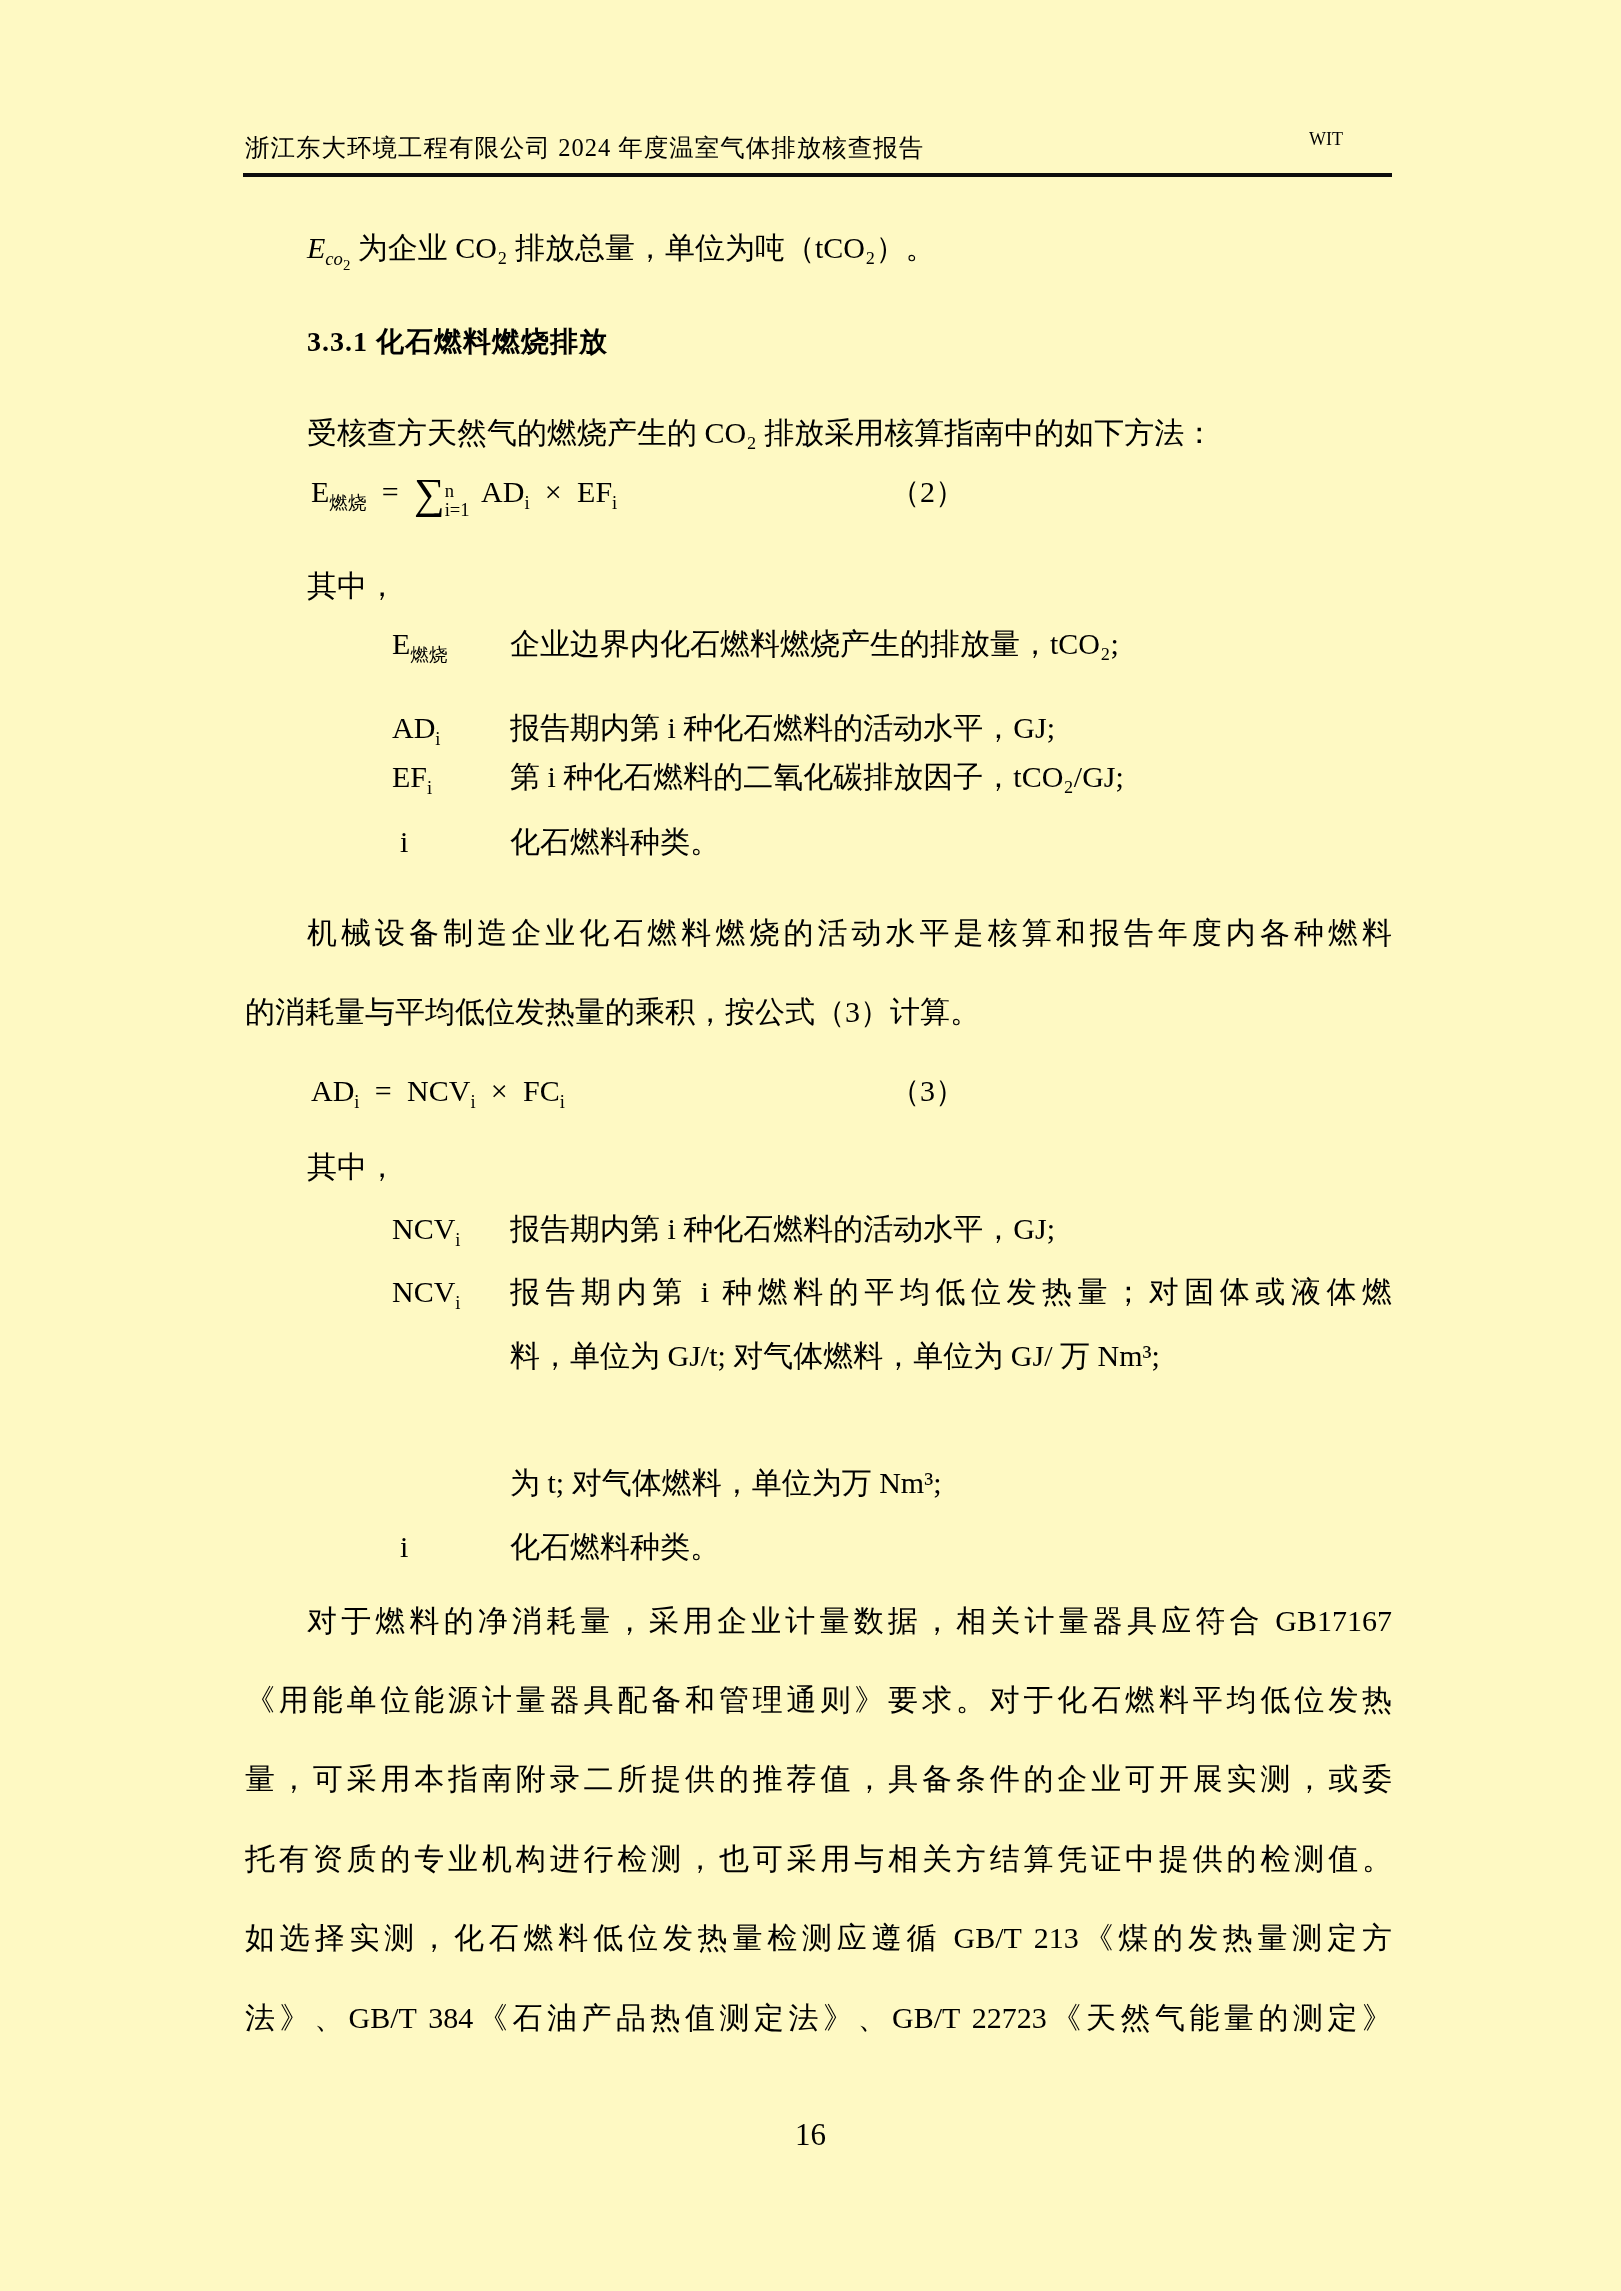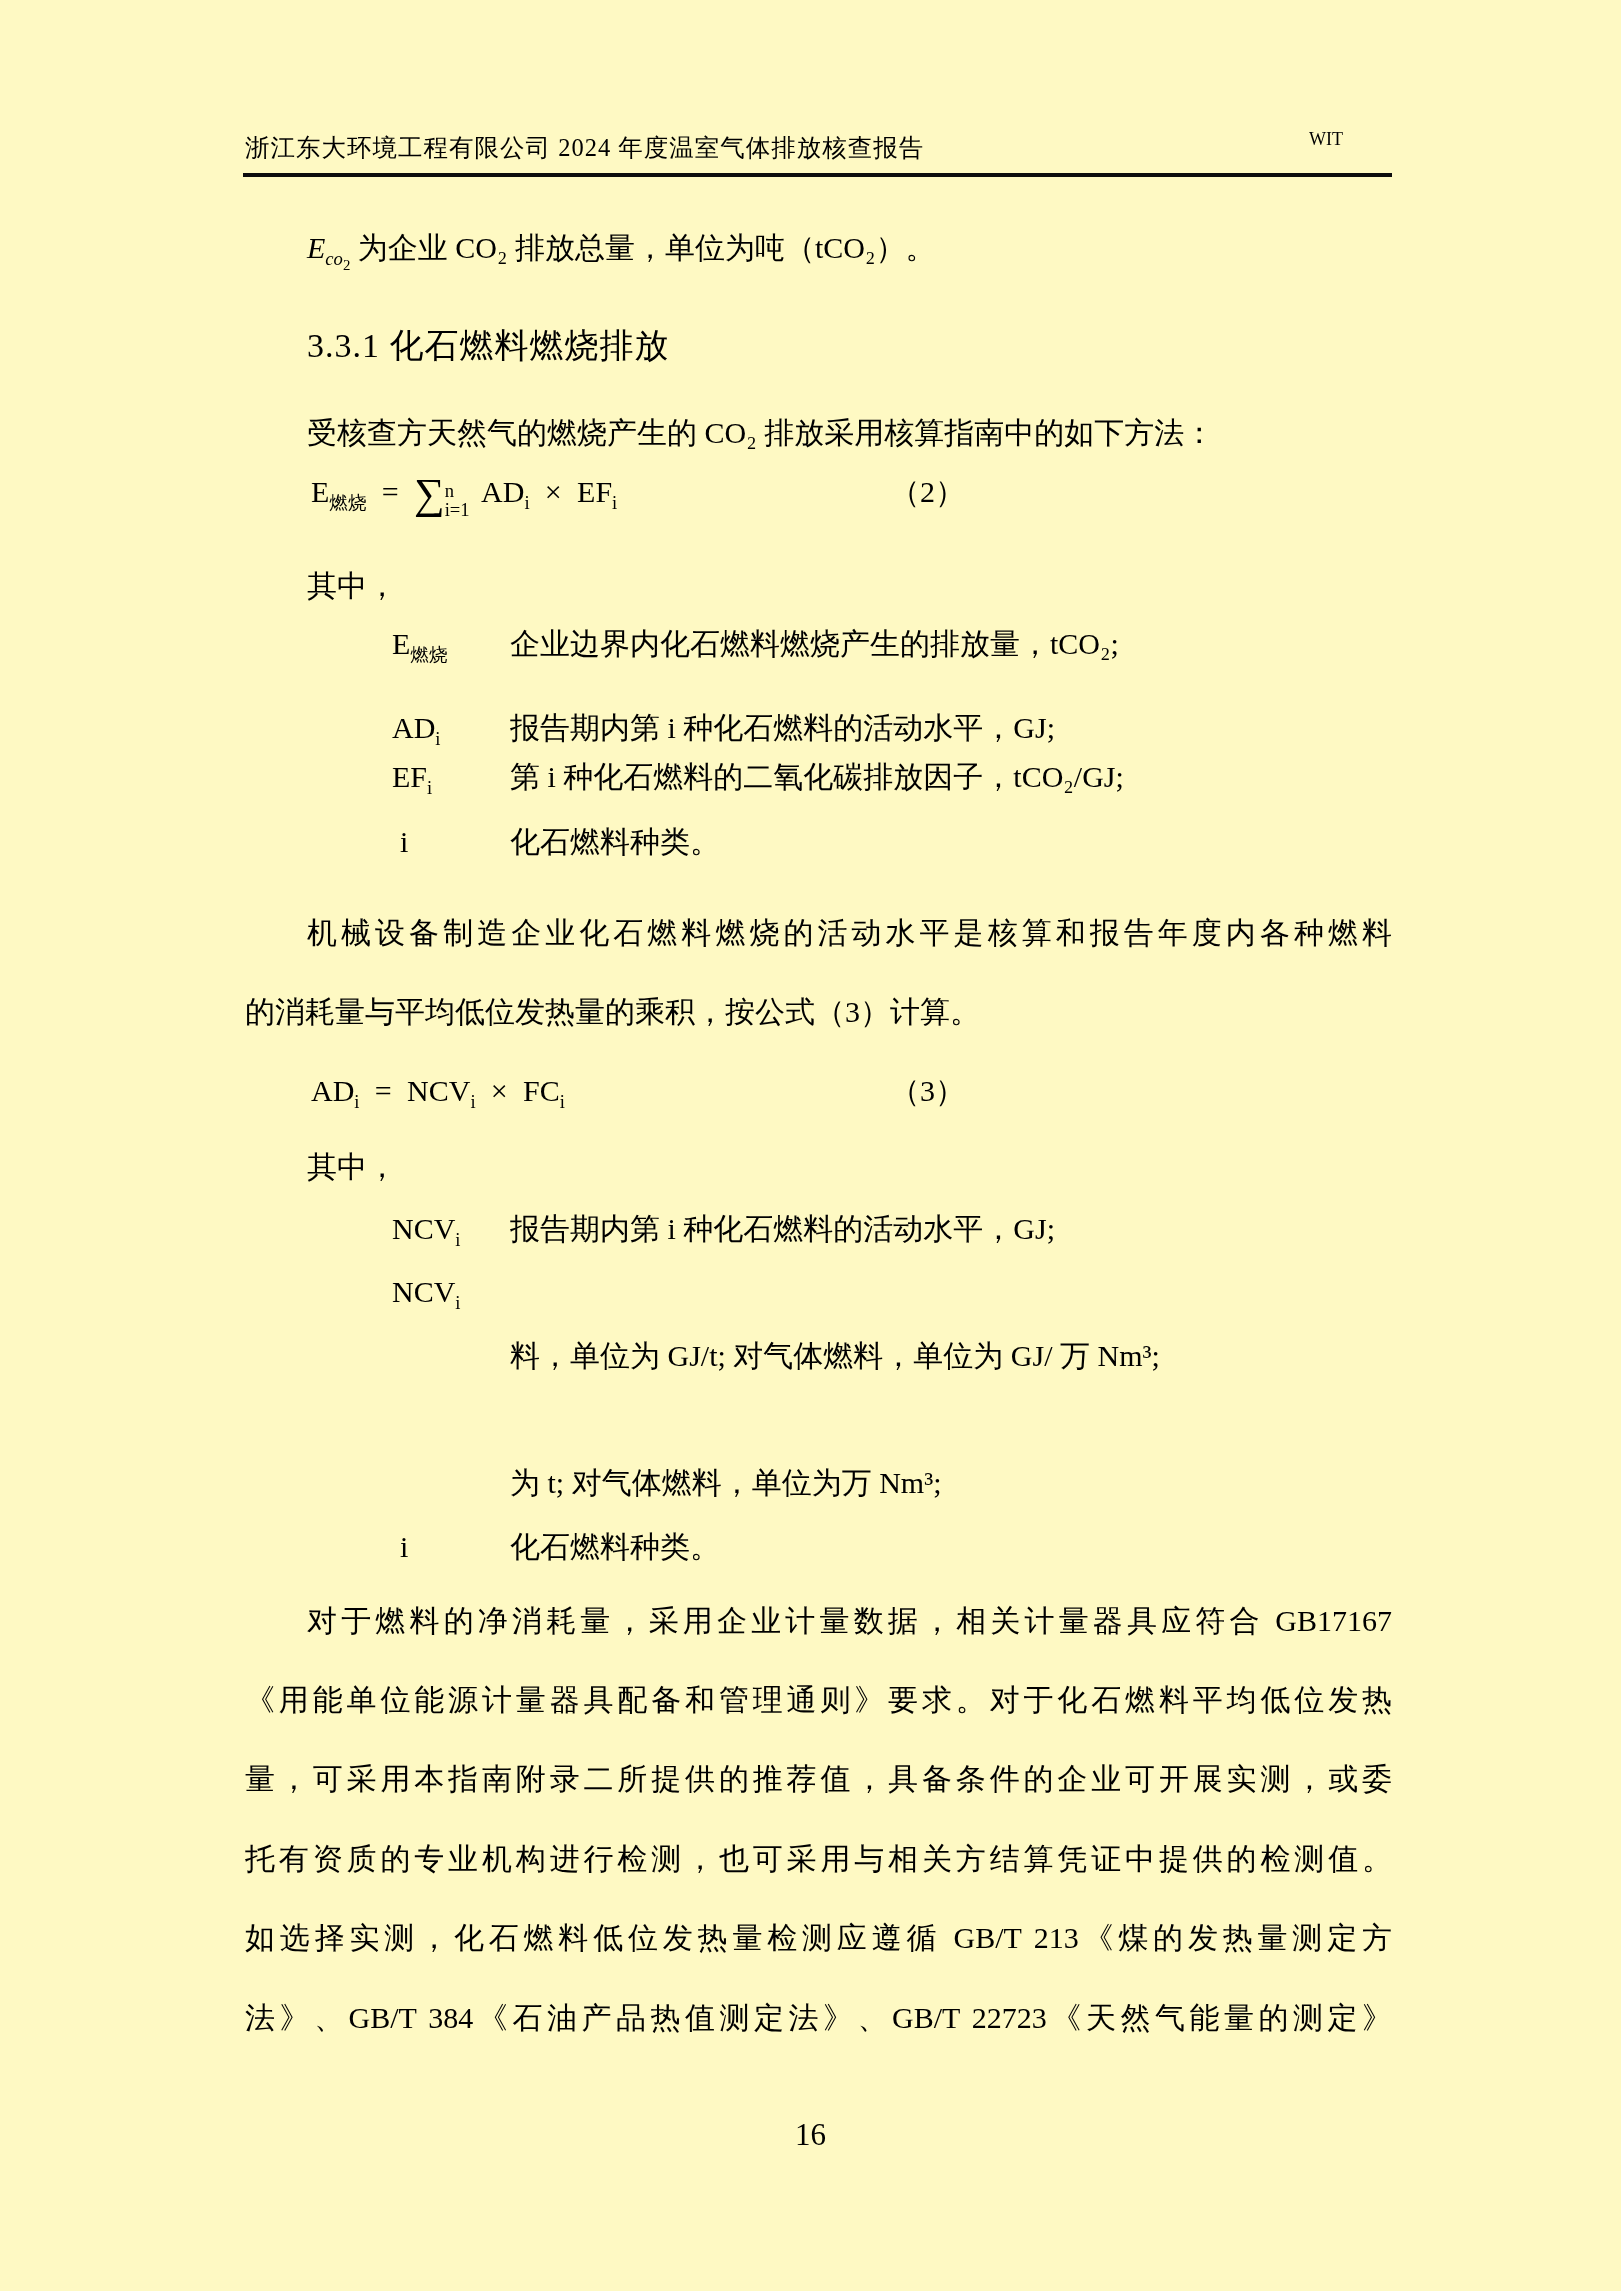--- a/index.html
+++ b/index.html
@@ -12,21 +12,21 @@
     overflow:hidden;
   }
   
   .hdr-left{position:absolute;left:245px;top:131px;font-size:24.5px;letter-spacing:1px;}
   .hdr-right{position:absolute;left:1309px;top:129px;font-size:18px;}
   .rule{position:absolute;left:243px;top:173px;width:1149px;height:3.9px;background:#0d0d0d;}
   
   .bl{position:absolute;left:245px;width:1147px;font-size:30px;line-height:1.35;white-space:nowrap;}
   .ind{text-indent:62px;}
   .jl{white-space:normal;text-align:justify;text-align-last:justify;}
-  .heading{font-weight:normal;font-size:34px;letter-spacing:1px;}
+  .heading{font-weight:bold;font-size:28px;letter-spacing:1px;}
   sub{font-size:0.62em;line-height:0;}
   sub sub{font-size:0.8em;}
   .it{font-style:italic;}
   
   .formula{padding-left:66px;box-sizing:border-box;}
   .fnum{position:absolute;left:645px;top:0;}
   .sigma{font-size:43px;line-height:0;vertical-align:-5.9px;}
   .lims{display:inline-block;vertical-align:-13.7px;line-height:1;font-size:18.6px;text-align:left;margin-right:3.9px;}
   .lims span{display:block;}
   .opsp{padding:0 7.8px;}
@@ -96,20 +96,21 @@
   </div>
 
   <div class="bl ind" style="top:1147px;">其中，</div>
 
   <div class="bl def" style="top:1209px;">
     <span class="term"><span>NCV</span><sub>i</sub></span>
     <div class="desc">报告期内第 i 种化石燃料的活动水平，GJ;</div>
   </div>
   <div class="bl def" style="top:1272px;">
     <span class="term"><span>NCV</span><sub>i</sub></span>
+    <div class="desc jl">报告期内第 i 种燃料的平均低位发热量；对固体或液体燃</div>
   </div>
   <div class="bl def" style="top:1336px;">
     <div class="desc">料，单位为 GJ/t; 对气体燃料，单位为 GJ/ 万 Nm³;</div>
   </div>
   <div class="bl def" style="top:1463px;">
     <div class="desc">为 t; 对气体燃料，单位为万 Nm³;</div>
   </div>
   <div class="bl def" style="top:1527px;">
     <span class="term" style="left:155px;"><span>i</span><sub></sub></span>
     <div class="desc">化石燃料种类。</div>

